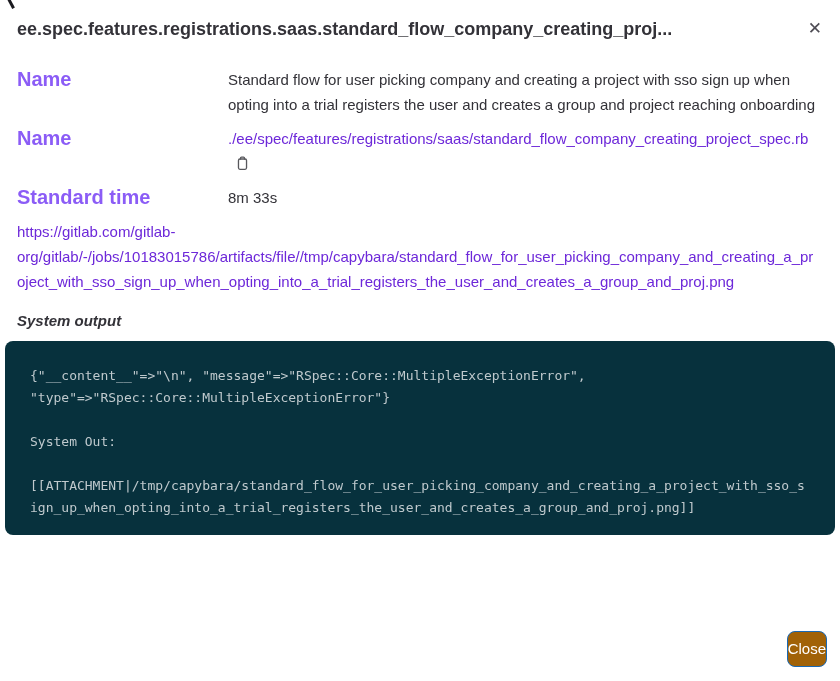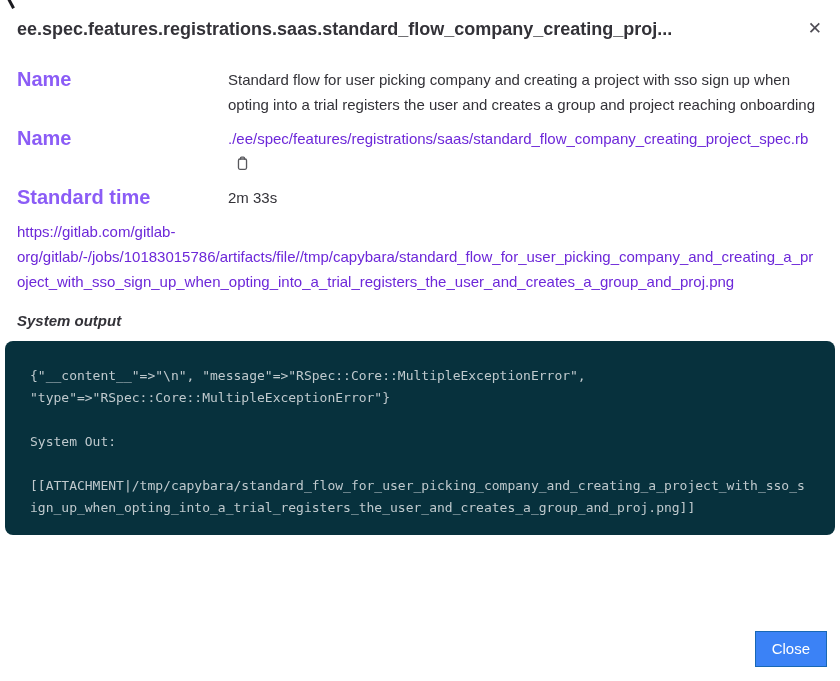--- a/index.html
+++ b/index.html
@@ -67,24 +67,24 @@
     font-family: "DejaVu Sans Mono", monospace;
     font-size: 13px; line-height: 22px;
     white-space: pre-wrap;
     overflow-wrap: break-word;
     word-break: break-word;
   }
 
   
   .modal-footer { padding: 0 13px 14px 13px; text-align: right; }
   .btn-close {
-    background: #3b82f6; color: #ffffff;
-    border: 1px solid #1868b5; border-radius: 0;
+    background: #a16207; color: #ffffff;
+    border: 1px solid #1868b5; border-radius: 8px;
     font-family: "Liberation Sans", sans-serif;
-    font-size: 15px; line-height: 20px; padding: 7px 16px;
+    font-size: 15px; line-height: 20px; padding: 7px 0;
     cursor: pointer;
   }
 </style>
 </head>
 <body>
 
 <div class="modal">
 
   <div class="corner-artifact"></div>
 
@@ -106,21 +106,21 @@
         <a>./ee/spec/features/registrations/saas/standard_flow_company_creating_project_spec.rb</a><button class="copy-btn" aria-label="Copy file path"><span><svg width="15" height="15" viewBox="0 0 16 16" fill="none" stroke="#57575c" stroke-width="1.4" stroke-linecap="round" stroke-linejoin="round">
                 <rect x="3.7" y="3.2" width="8.6" height="11" rx="1.6"></rect>
                 <path d="M5.9 3.2 v-1 a1 1 0 0 1 1 -1 h2.2 a1 1 0 0 1 1 1 v1"></path>
                 <path d="M6.2 9 h3.6" opacity="0"></path>
               </svg></span></button>
       </div>
     </div>
 
     <div class="detail-row">
       <div class="detail-label">Standard time</div>
-      <div class="detail-value">2m 33s</div>
+      <div class="detail-value">8m 33s</div>
     </div>
 
     <div class="detail-row">
       <div class="detail-value">
         <a>https://gitlab.com/gitlab-org/gitlab/-/jobs/10183015786/artifacts/file//tmp/capybara/standard_flow_for_user_picking_company_and_creating_a_project_with_sso_sign_up_when_opting_into_a_trial_registers_the_user_and_creates_a_group_and_proj.png</a>
       </div>
     </div>
 
     <div class="section-label">System output</div>
     <pre class="system-output">{"__content__"=&gt;"\n", "message"=&gt;"RSpec::Core::MultipleExceptionError", "type"=&gt;"RSpec::Core::MultipleExceptionError"}

